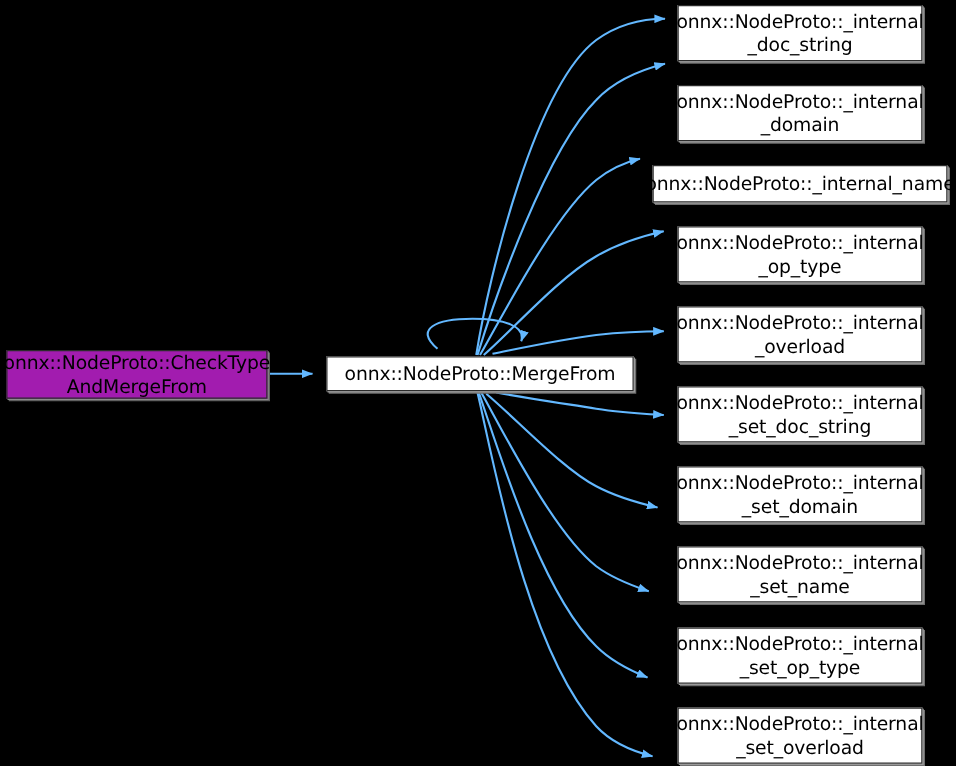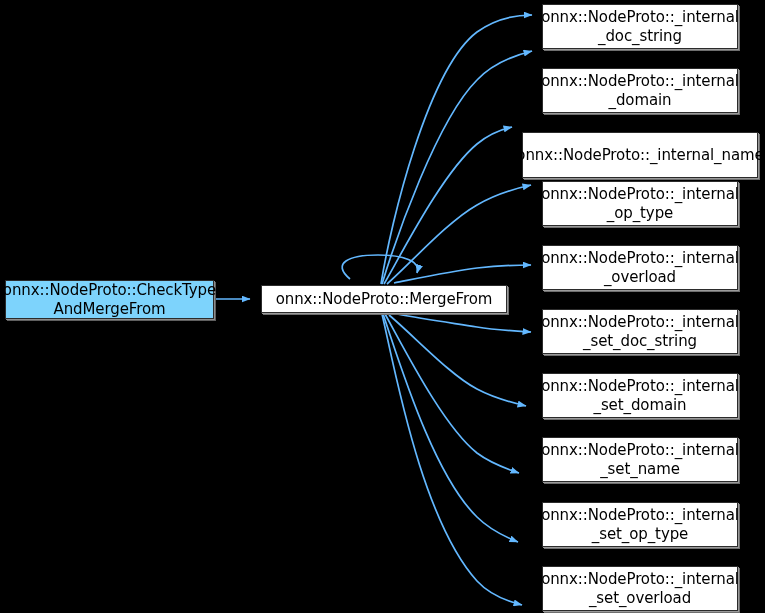--- a/index.html
+++ b/index.html
@@ -35,21 +35,21 @@
     letter-spacing: -0.1px;
     white-space: pre-line;
     z-index: 5;
   }
   .node-plain {
     background: #ffffff;
     border: 1px solid #2b2b2b;
     box-shadow: 1px 1px 0 0 #9a9a9a, 2px 2px 0 0 #6f6f6f;
   }
   .node-highlight {
-    background: #7dd3fc;
+    background: #a21caf;
     border: 1px solid #2b2b2b;
     box-shadow: 1px 1px 0 0 #8c8c8c, 2px 2px 0 0 #5f5f5f;
   }
   .node-label {
     display: block;
     padding: 0 5px;
     white-space: pre-line;
   }
 </style>
 </head>
@@ -80,21 +80,21 @@
   </svg>
 
   <div id="node-layer">
       <div class="node node-highlight" style="left: 5px; top: 280px; width: 209px; height: 39px;"><span class="node-label">onnx::NodeProto::CheckType
 AndMergeFrom</span></div>
       <div class="node node-plain" style="left: 261px; top: 285px; width: 246px; height: 28px;"><span class="node-label">onnx::NodeProto::MergeFrom</span></div>
       <div class="node node-plain" style="left: 542px; top: 4px; width: 196px; height: 45px;"><span class="node-label">onnx::NodeProto::_internal
 _doc_string</span></div>
       <div class="node node-plain" style="left: 542px; top: 68px; width: 196px; height: 45px;"><span class="node-label">onnx::NodeProto::_internal
 _domain</span></div>
-      <div class="node node-plain" style="left: 522px; top: 132px; width: 236px; height: 46px;"><span class="node-label">onnx::NodeProto::_internal_name</span></div>
+      <div class="node node-plain" style="left: 522px; top: 132px; width: 236px; height: 30px;"><span class="node-label">onnx::NodeProto::_internal_name</span></div>
       <div class="node node-plain" style="left: 542px; top: 181px; width: 196px; height: 45px;"><span class="node-label">onnx::NodeProto::_internal
 _op_type</span></div>
       <div class="node node-plain" style="left: 542px; top: 245px; width: 196px; height: 45px;"><span class="node-label">onnx::NodeProto::_internal
 _overload</span></div>
       <div class="node node-plain" style="left: 542px; top: 309px; width: 196px; height: 45px;"><span class="node-label">onnx::NodeProto::_internal
 _set_doc_string</span></div>
       <div class="node node-plain" style="left: 542px; top: 373px; width: 196px; height: 45px;"><span class="node-label">onnx::NodeProto::_internal
 _set_domain</span></div>
       <div class="node node-plain" style="left: 542px; top: 437px; width: 196px; height: 45px;"><span class="node-label">onnx::NodeProto::_internal
 _set_name</span></div>

